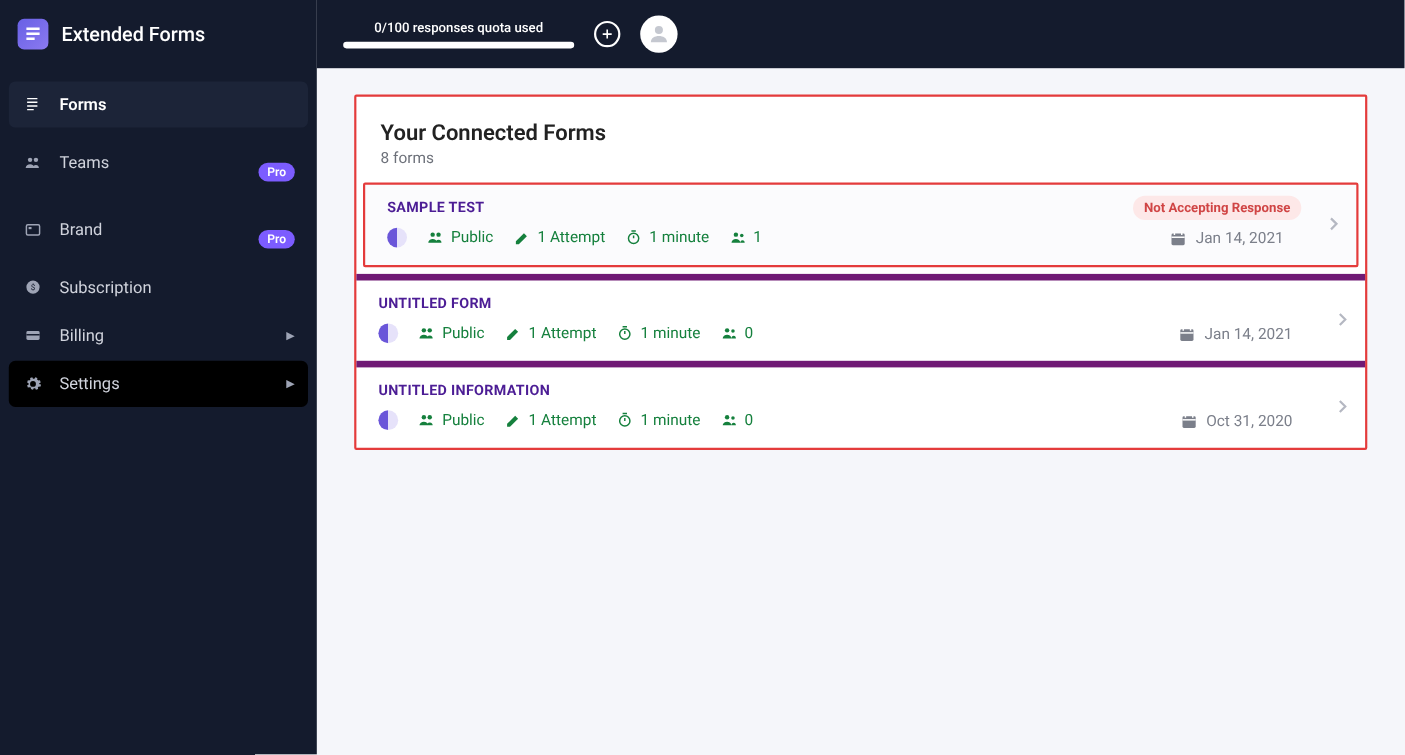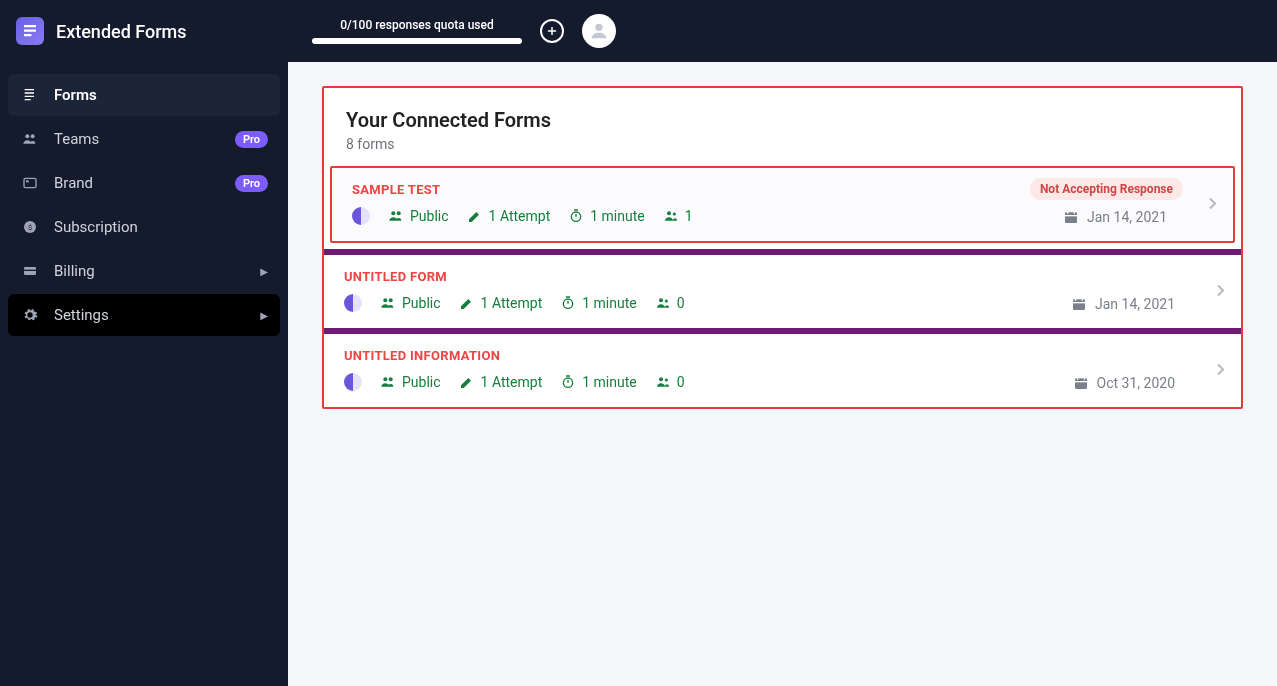--- a/index.html
+++ b/index.html
@@ -58,20 +58,21 @@
   .nav-item .icon { width:20px; display:flex; justify-content:center; color:#9ea4b5;}
   .nav-item.active .icon{color:#fff;}
   .nav-item .label { flex:1; }
   .pro-badge {
     background: #7c5cff;
     color:#fff;
     font-size:11px;
     padding:2px 8px;
     border-radius: 10px;
     font-weight:600;
+    margin-top:18px;
   }
   .nav-caret { color:#9ea4b5; font-size:10px;}
 
   
   .main { flex:1; display:flex; flex-direction:column; }
   .topbar {
     height: 62px;
     background: #141b2d;
     display:flex;
     align-items:center;
@@ -114,21 +115,21 @@
     position:relative;
     cursor:pointer;
   }
   .form-row.inner-box {
     border:2px solid #e43b3b;
     margin: 0 6px 6px;
     border-radius:2px;
     border-top:2px solid #e43b3b;
     background:#fbfbfd;
   }
-  .form-title { color:#ef4444; font-size:13px; font-weight:700; letter-spacing:.3px; margin-bottom:10px;}
+  .form-title { color:#4c1d95; font-size:13px; font-weight:700; letter-spacing:.3px; margin-bottom:10px;}
   .form-meta { display:flex; align-items:center; gap:18px; color:#15803d; font-size:14px;}
   .meta-item { display:flex; align-items:center; gap:6px;}
   .half-circle {
     width:18px;height:18px;border-radius:50%;
     background: linear-gradient(90deg,#6a56d9 50%, #e6e2fa 50%);
   }
   .badge-not {
     position:absolute;
     right: 50px;
     top: 10px;

